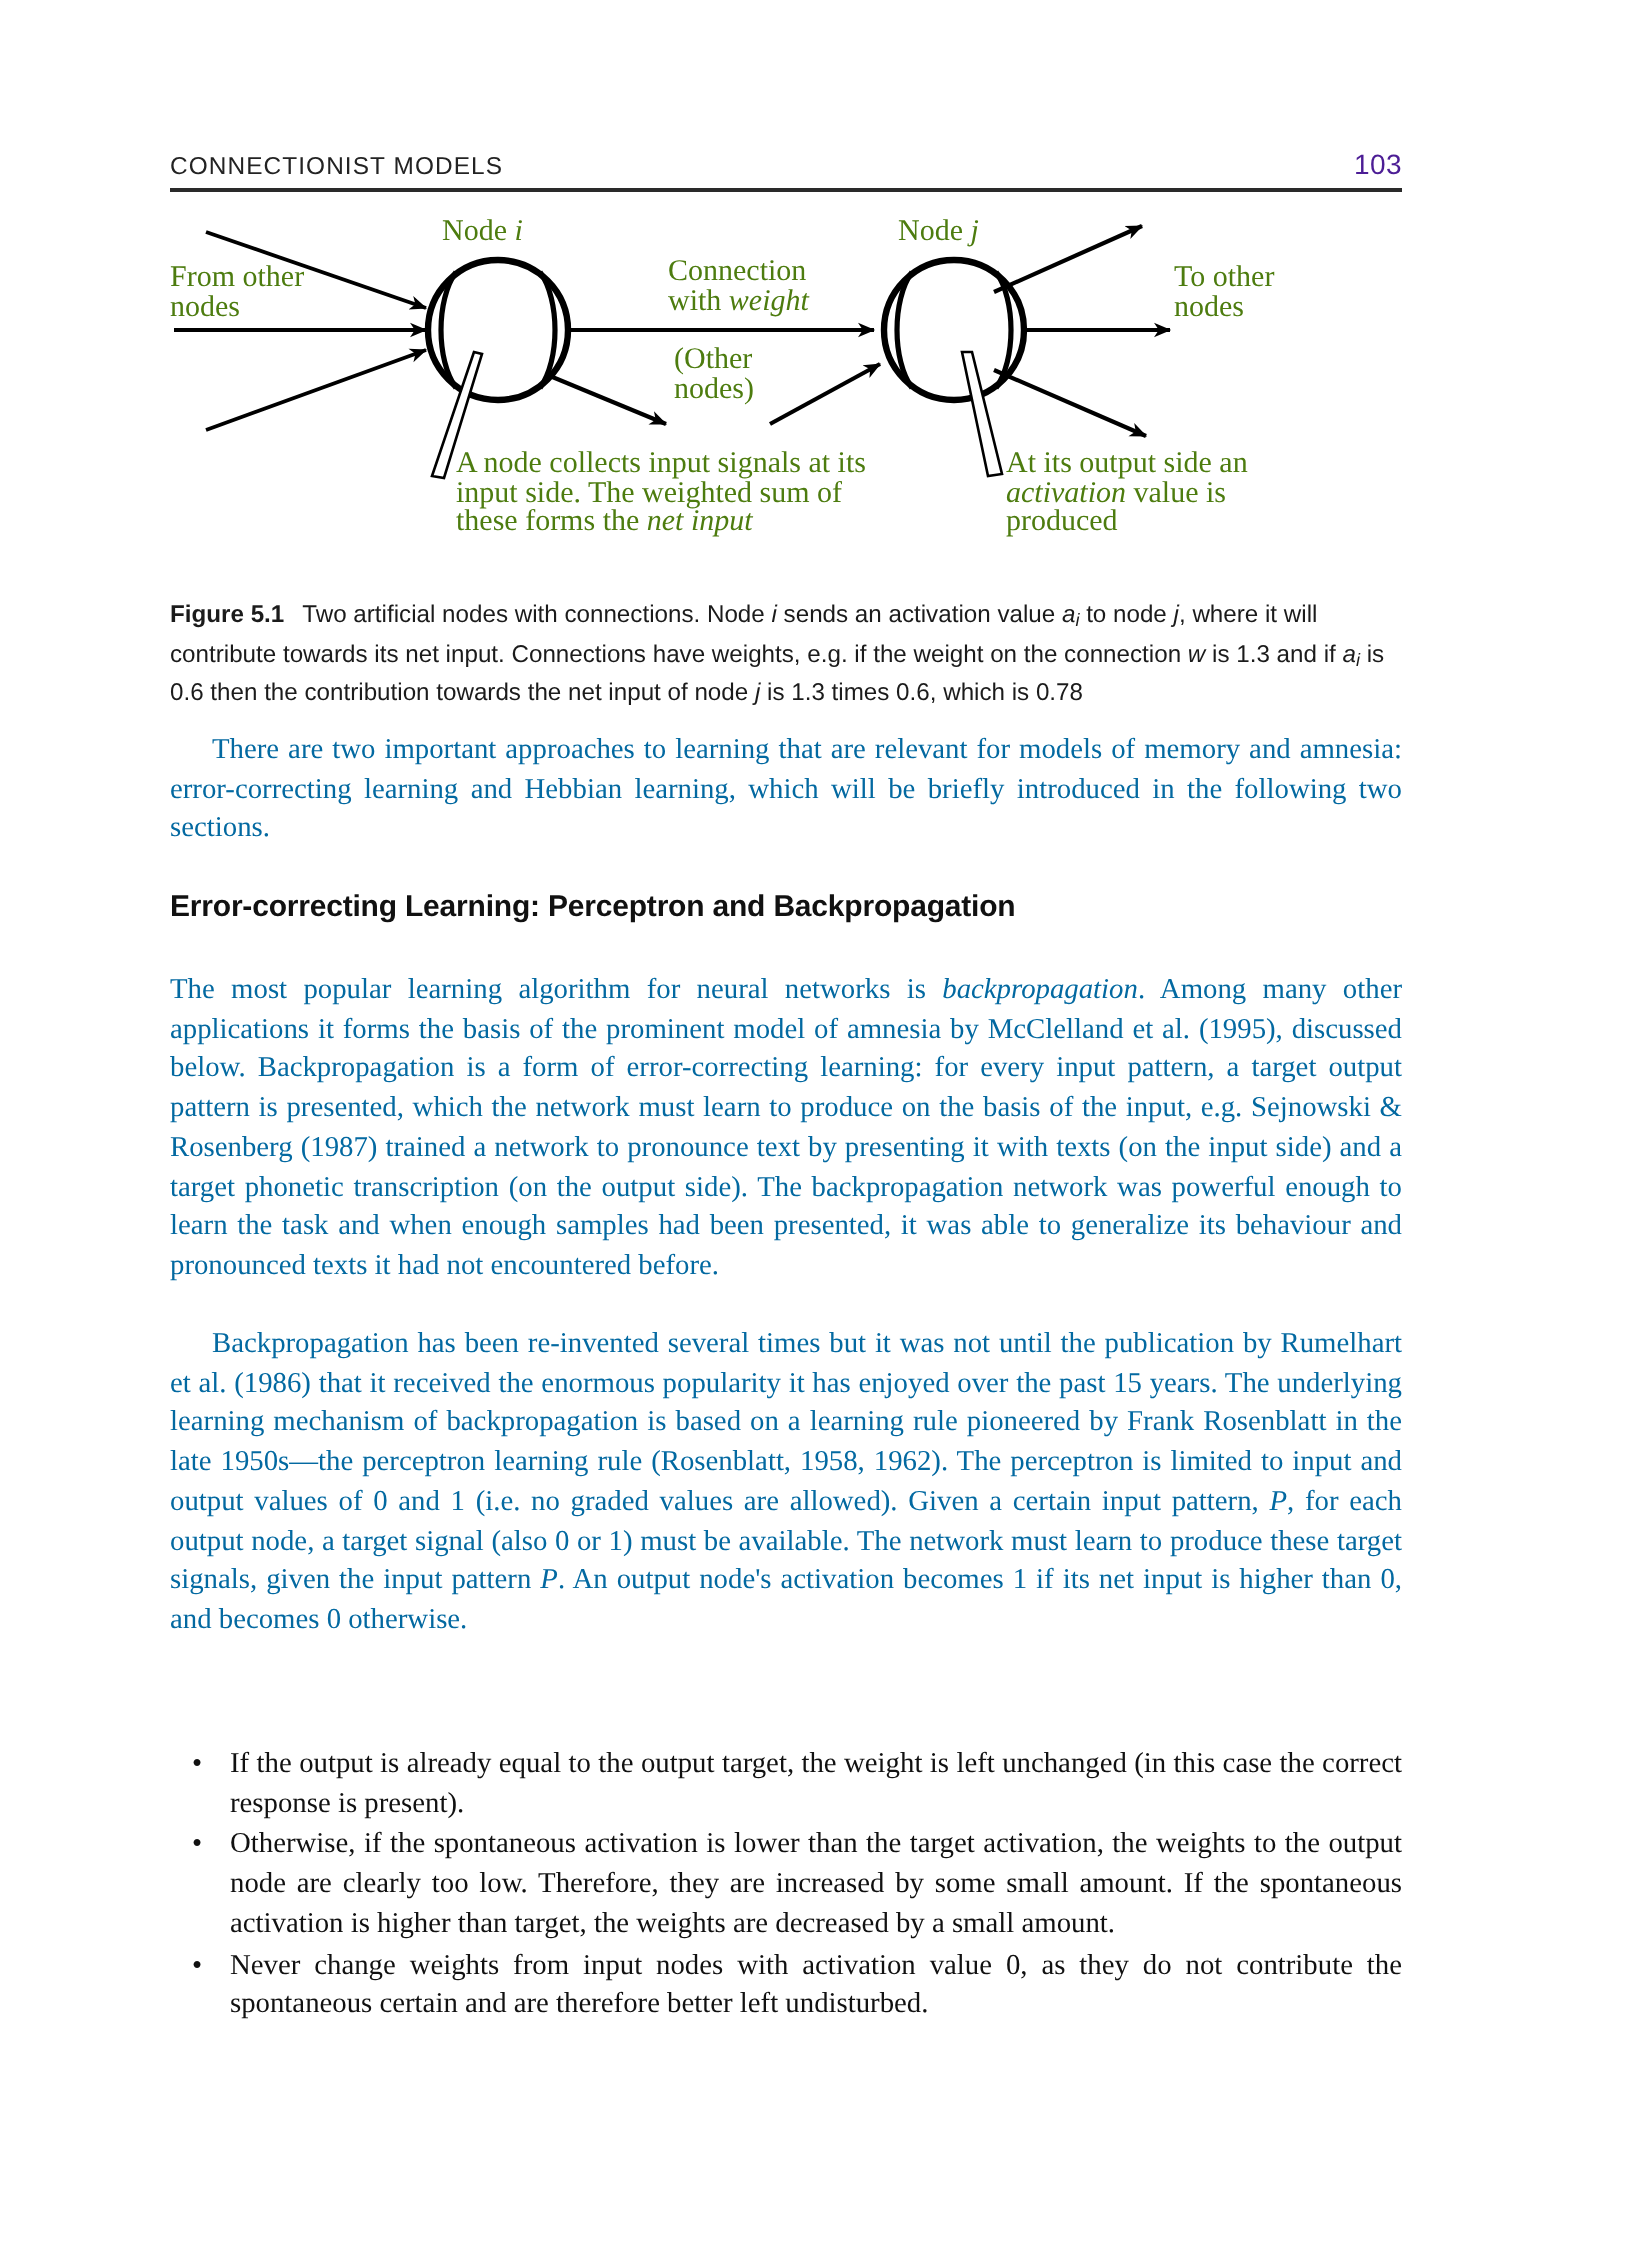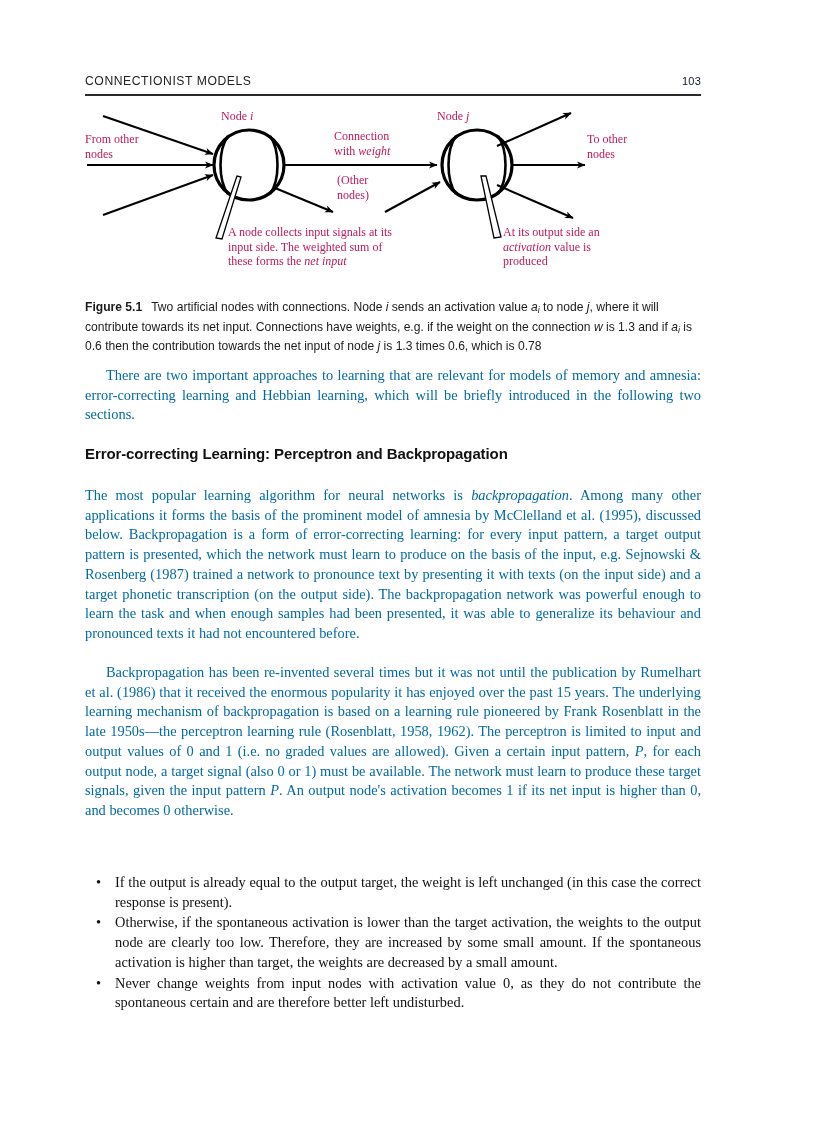--- a/index.html
+++ b/index.html
@@ -34,22 +34,22 @@
     justify-content: space-between;
     font-family: "Liberation Sans", sans-serif;
     gap: 20px;
   }
   .runhead-title {
     font-size: 12.2px;
     letter-spacing: 0.55px;
     color: #232323;
   }
   .runhead-page {
-    font-size: 11px;
-    color: #0f172a;
+    font-size: 14px;
+    color: #4c1d95;
     letter-spacing: 0.2px;
   }
   .runhead-rule {
     position: absolute;
     left: 85px;
     top: 94px;
     width: 616px;
     height: 2px;
     background: #2a2a2a;
   }
@@ -60,23 +60,23 @@
     left: 85px;
     top: 108px;
     width: 616px;
     height: 160px;
   }
   .figure svg { display: block; }
 
   .fig-text {
     position: absolute;
     font-family: "Liberation Serif", serif;
-    font-size: 12px;
+    font-size: 15px;
     line-height: 14.6px;
-    color: #be185d;
+    color: #4d7c0f;
     white-space: nowrap;
   }
   .fig-text i { font-style: italic; }
 
   
   .caption {
     position: absolute;
     left: 85px;
     top: 283px;
     width: 618px;
@@ -216,21 +216,21 @@
     <div class="fig-text" style="left:229px; top:21px;margin-left:20px;">
       <span>Connection</span><br>
       <span>with </span><i>weight</i>
     </div>
 
     <div class="fig-text" style="left:252px; top:65px;">
       <span>(Other</span><br>
       <span>nodes)</span>
     </div>
 
-    <div class="fig-text" style="left:352px; top:1px;">
+    <div class="fig-text" style="left:364px; top:1px;">
       <span>Node </span><i>j</i>
     </div>
 
     <div class="fig-text" style="left:502px; top:24px;">
       <span>To other</span><br>
       <span>nodes</span>
     </div>
 
     <div class="fig-text" style="left:143px; top:117px;">
       <span>A node collects input signals at its</span><br>

